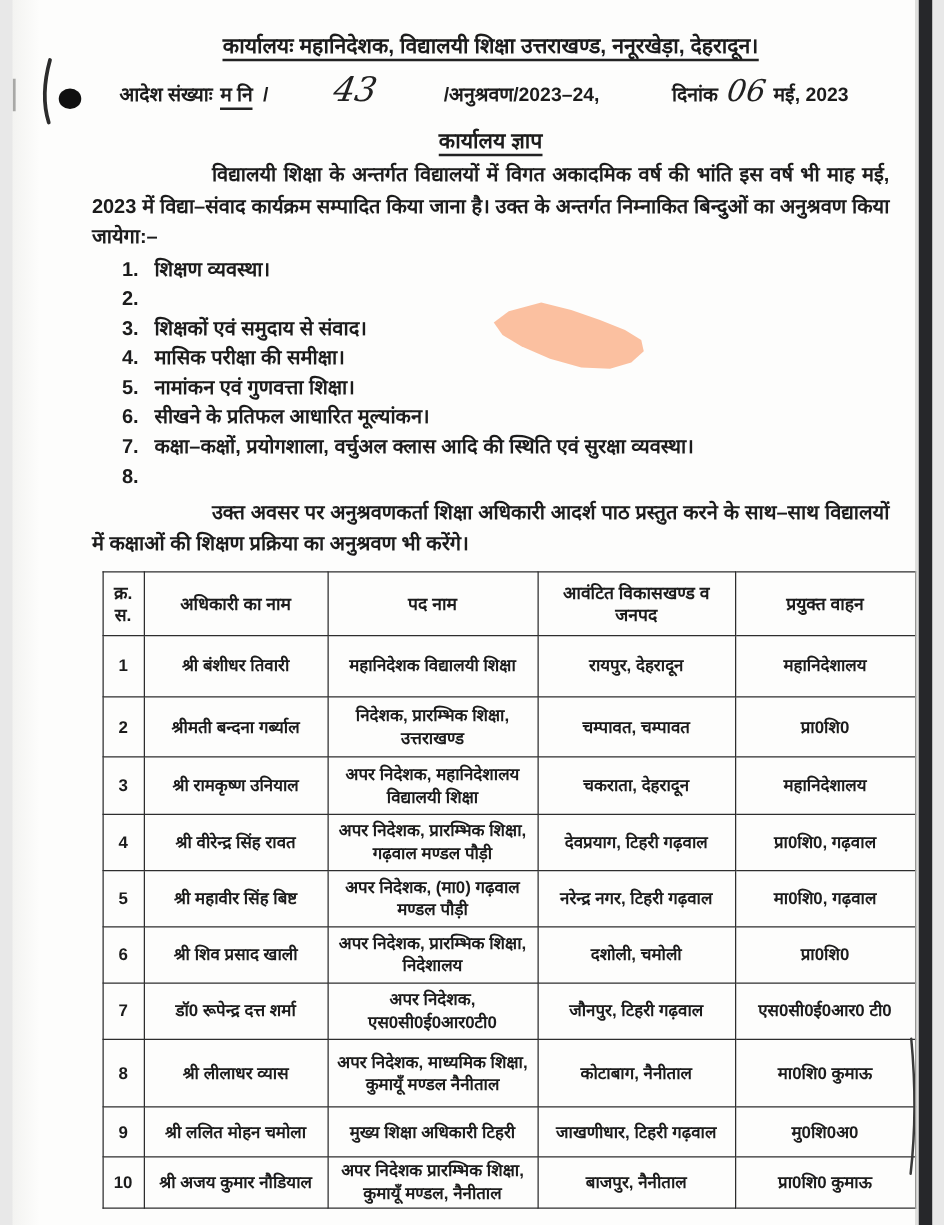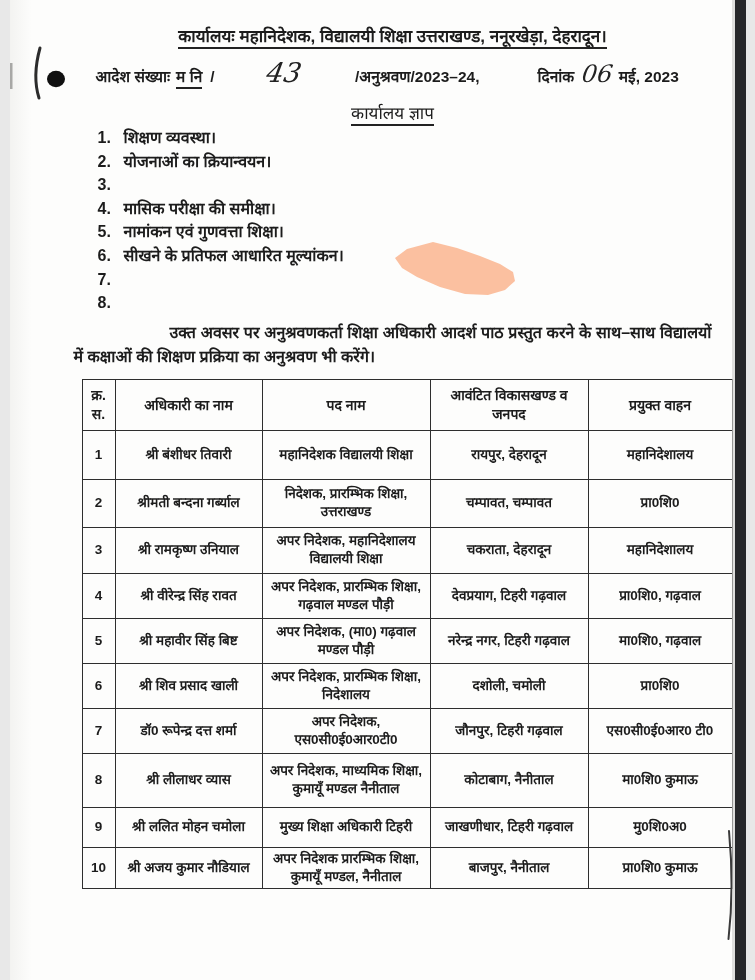--- a/index.html
+++ b/index.html
@@ -19,21 +19,21 @@
   .office-line span { border-bottom:2px solid #222; padding-bottom:1px; }
 
   .order-line { display:flex; align-items:baseline; font-size:15.5px; font-weight:700; margin:10px 0 0 22px; white-space:nowrap;text-align:center; }
   .order-line .dept { border-bottom:2px solid #222; margin-left:6px; }
   .order-line .sl1 { margin-left:8px; }
   .hand { font-family:"DejaVu Serif","Liberation Serif",serif; font-style:italic; font-weight:400; color:#222; }
   .hand.num43 { font-size:27px; margin:0 54px 0 52px; transform:skewX(-10deg); display:inline-block; }
   .hand.num06 { font-size:24px; margin:0 6px 0 8px; transform:skewX(-8deg); display:inline-block; }
   .order-line .date-label { margin-left:58px; }
 
-  .memo-title { text-align:center; font-size:17px; font-weight:400; margin:12px 0 0 0; }
+  .memo-title { text-align:center; font-size:17px; font-weight:700; margin:12px 0 0 0; }
   .memo-title span { border-bottom:2px solid #222; padding-bottom:1px; }
 
   .para { font-size:16px; font-weight:600; line-height:24.5px; text-align:justify; text-indent:96px; margin:6px 0 0 0; }
 
   .points { margin:2px 0 2px 24px; }
   .point { display:flex; font-size:16px; font-weight:600; line-height:23.6px; }
   .point .pnum { width:26px; flex:0 0 26px; }
 
   table.officers { border-collapse:collapse; width:650px; margin:9px 0 0 8px; table-layout:fixed; }
   table.officers th, table.officers td {
@@ -82,47 +82,49 @@
       <span>/अनुश्रवण/2023–24,</span>
       <span class="date-label">दिनांक</span>
       <span class="hand num06">06</span>
       <span>मई, 2023</span>
     </div>
 
     <div class="memo-title">
       <span>कार्यालय ज्ञाप</span>
     </div>
 
+    <p class="para">विद्यालयी शिक्षा के अन्तर्गत विद्यालयों में विगत अकादमिक वर्ष की भांति इस वर्ष भी माह मई, 2023 में विद्या–संवाद कार्यक्रम सम्पादित किया जाना है। उक्त के अन्तर्गत निम्नाकित बिन्दुओं का अनुश्रवण किया जायेगा:–</p>
 
     <div class="points">
       <div class="point">
         <span class="pnum">1.</span>
         <span>शिक्षण व्यवस्था।</span>
       </div>
       <div class="point">
         <span class="pnum">2.</span>
-        <span>योजनाओं का क्रियान्वयन।</span>
       </div>
       <div class="point">
         <span class="pnum">3.</span>
+        <span>शिक्षकों एवं समुदाय से संवाद।</span>
       </div>
       <div class="point">
         <span class="pnum">4.</span>
         <span>मासिक परीक्षा की समीक्षा।</span>
       </div>
       <div class="point">
         <span class="pnum">5.</span>
         <span>नामांकन एवं गुणवत्ता शिक्षा।</span>
       </div>
       <div class="point">
         <span class="pnum">6.</span>
         <span>सीखने के प्रतिफल आधारित मूल्यांकन।</span>
       </div>
       <div class="point">
         <span class="pnum">7.</span>
+        <span>कक्षा–कक्षों, प्रयोगशाला, वर्चुअल क्लास आदि की स्थिति एवं सुरक्षा व्यवस्था।</span>
       </div>
       <div class="point">
         <span class="pnum">8.</span>
       </div>
     </div>
 
     <p class="para">उक्त अवसर पर अनुश्रवणकर्ता शिक्षा अधिकारी आदर्श पाठ प्रस्तुत करने के साथ–साथ विद्यालयों में कक्षाओं की शिक्षण प्रक्रिया का अनुश्रवण भी करेंगे।</p>
 
     <table class="officers">
       <colgroup>

